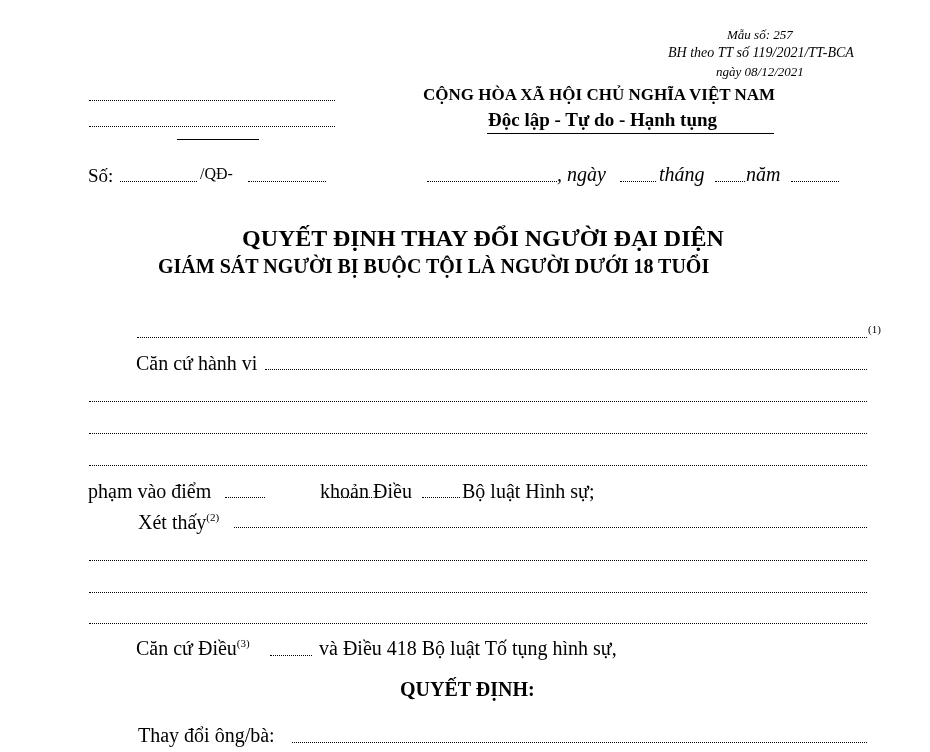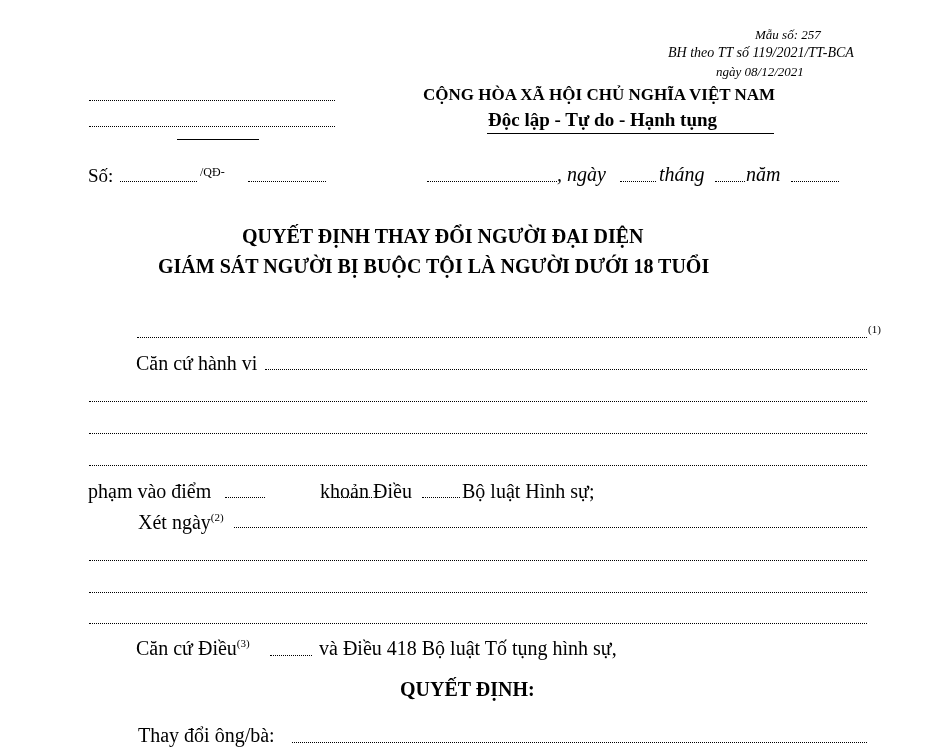--- a/index.html
+++ b/index.html
@@ -6,67 +6,67 @@
   body { width:930px; height:752px; position:relative; overflow:hidden; font-family:"Liberation Serif", serif; color:#000; }
   .abs { position:absolute; white-space:nowrap; }
   .dots { position:absolute; border-bottom:1px dotted #000; height:0; }
   .it { font-style:italic; }
   .b { font-weight:bold; }
   sup { font-size:11px; vertical-align:super; line-height:0; }
 </style>
 </head>
 <body>
 
-<div class="abs it" style="left:727px;top:27px;font-size:13px;margin-left:28px;">Mẫu số: 257</div>
+<div class="abs it" style="left:727px;top:27px;font-size:13px;">Mẫu số: 257</div>
 <div class="abs it" style="left:668px;top:45px;font-size:14px;">BH theo TT số 119/2021/TT-BCA</div>
 <div class="abs it" style="left:716px;top:64px;font-size:13px;">ngày 08/12/2021</div>
 
 <div class="dots" style="left:89px;top:100px;width:246px;"></div>
 <div class="dots" style="left:89px;top:126px;width:246px;"></div>
 <div class="abs" style="left:177px;top:139px;width:82px;border-top:1px solid #000;"></div>
 
 <div class="abs b" style="left:423px;top:85px;font-size:17px;">CỘNG HÒA XÃ HỘI CHỦ NGHĨA VIỆT NAM</div>
 <div class="abs b" style="left:488px;top:109px;font-size:19px;">Độc lập - Tự do - Hạnh tụng</div>
 <div class="abs" style="left:487px;top:133px;width:287px;border-top:1px solid #000;"></div>
 
 <div class="abs" style="left:88px;top:165px;font-size:19px;">Số:</div>
 <div class="dots" style="left:120px;top:181px;width:77px;"></div>
-<div class="abs" style="left:200px;top:165px;font-size:12px;">/QĐ-</div>
+<div class="abs" style="left:200px;top:165px;font-size:16px;">/QĐ-</div>
 <div class="dots" style="left:248px;top:181px;width:78px;"></div>
 
 <div class="dots" style="left:427px;top:181px;width:130px;"></div>
 <div class="abs it" style="left:557px;top:163px;font-size:20px;">,</div>
 <div class="abs it" style="left:567px;top:163px;font-size:20px;">ngày</div>
 <div class="dots" style="left:620px;top:181px;width:36px;"></div>
 <div class="abs it" style="left:659px;top:163px;font-size:20px;">tháng</div>
 <div class="dots" style="left:715px;top:181px;width:30px;"></div>
 <div class="abs it" style="left:746px;top:163px;font-size:20px;">năm</div>
 <div class="dots" style="left:791px;top:181px;width:48px;"></div>
 
-<div class="abs b" style="left:242px;top:225px;font-size:20px;">QUYẾT ĐỊNH THAY ĐỔI NGƯỜI ĐẠI DIỆN</div>
+<div class="abs b" style="left:242px;top:225px;font-size:24px;">QUYẾT ĐỊNH THAY ĐỔI NGƯỜI ĐẠI DIỆN</div>
 <div class="abs b" style="left:158px;top:255px;font-size:20px;text-align:center;">GIÁM SÁT NGƯỜI BỊ BUỘC TỘI LÀ NGƯỜI DƯỚI 18 TUỔI</div>
 
 <div class="dots" style="left:137px;top:337px;width:730px;"></div>
 <div class="abs" style="left:868px;top:323px;font-size:11px;">(1)</div>
 
 <div class="abs" style="left:136px;top:352px;font-size:20px;">Căn cứ hành vi</div>
 <div class="dots" style="left:265px;top:369px;width:602px;"></div>
 <div class="dots" style="left:89px;top:401px;width:778px;"></div>
 <div class="dots" style="left:89px;top:433px;width:778px;"></div>
 <div class="dots" style="left:89px;top:465px;width:778px;"></div>
 
 <div class="abs" style="left:88px;top:480px;font-size:20px;">phạm vào điểm</div>
 <div class="dots" style="left:225px;top:497px;width:40px;"></div>
 <div class="abs" style="left:276px;top:480px;font-size:20px;margin-left:44px;">khoản</div>
 <div class="dots" style="left:334px;top:497px;width:38px;"></div>
 <div class="abs" style="left:373px;top:480px;font-size:20px;">Điều</div>
 <div class="dots" style="left:422px;top:497px;width:38px;"></div>
 <div class="abs" style="left:462px;top:480px;font-size:20px;">Bộ luật Hình sự;</div>
 
-<div class="abs" style="left:138px;top:511px;font-size:20px;"><span>Xét ngày</span><sup>(2)</sup></div>
+<div class="abs" style="left:138px;top:511px;font-size:20px;"><span>Xét thấy</span><sup>(2)</sup></div>
 <div class="dots" style="left:234px;top:527px;width:633px;"></div>
 <div class="dots" style="left:89px;top:560px;width:778px;"></div>
 <div class="dots" style="left:89px;top:592px;width:778px;"></div>
 <div class="dots" style="left:89px;top:623px;width:778px;"></div>
 
 <div class="abs" style="left:136px;top:637px;font-size:20px;"><span>Căn cứ Điều</span><sup>(3)</sup></div>
 <div class="dots" style="left:270px;top:655px;width:42px;"></div>
 <div class="abs" style="left:319px;top:637px;font-size:20px;">và Điều 418 Bộ luật Tố tụng hình sự,</div>
 
 <div class="abs b" style="left:400px;top:678px;font-size:20px;">QUYẾT ĐỊNH:</div>

